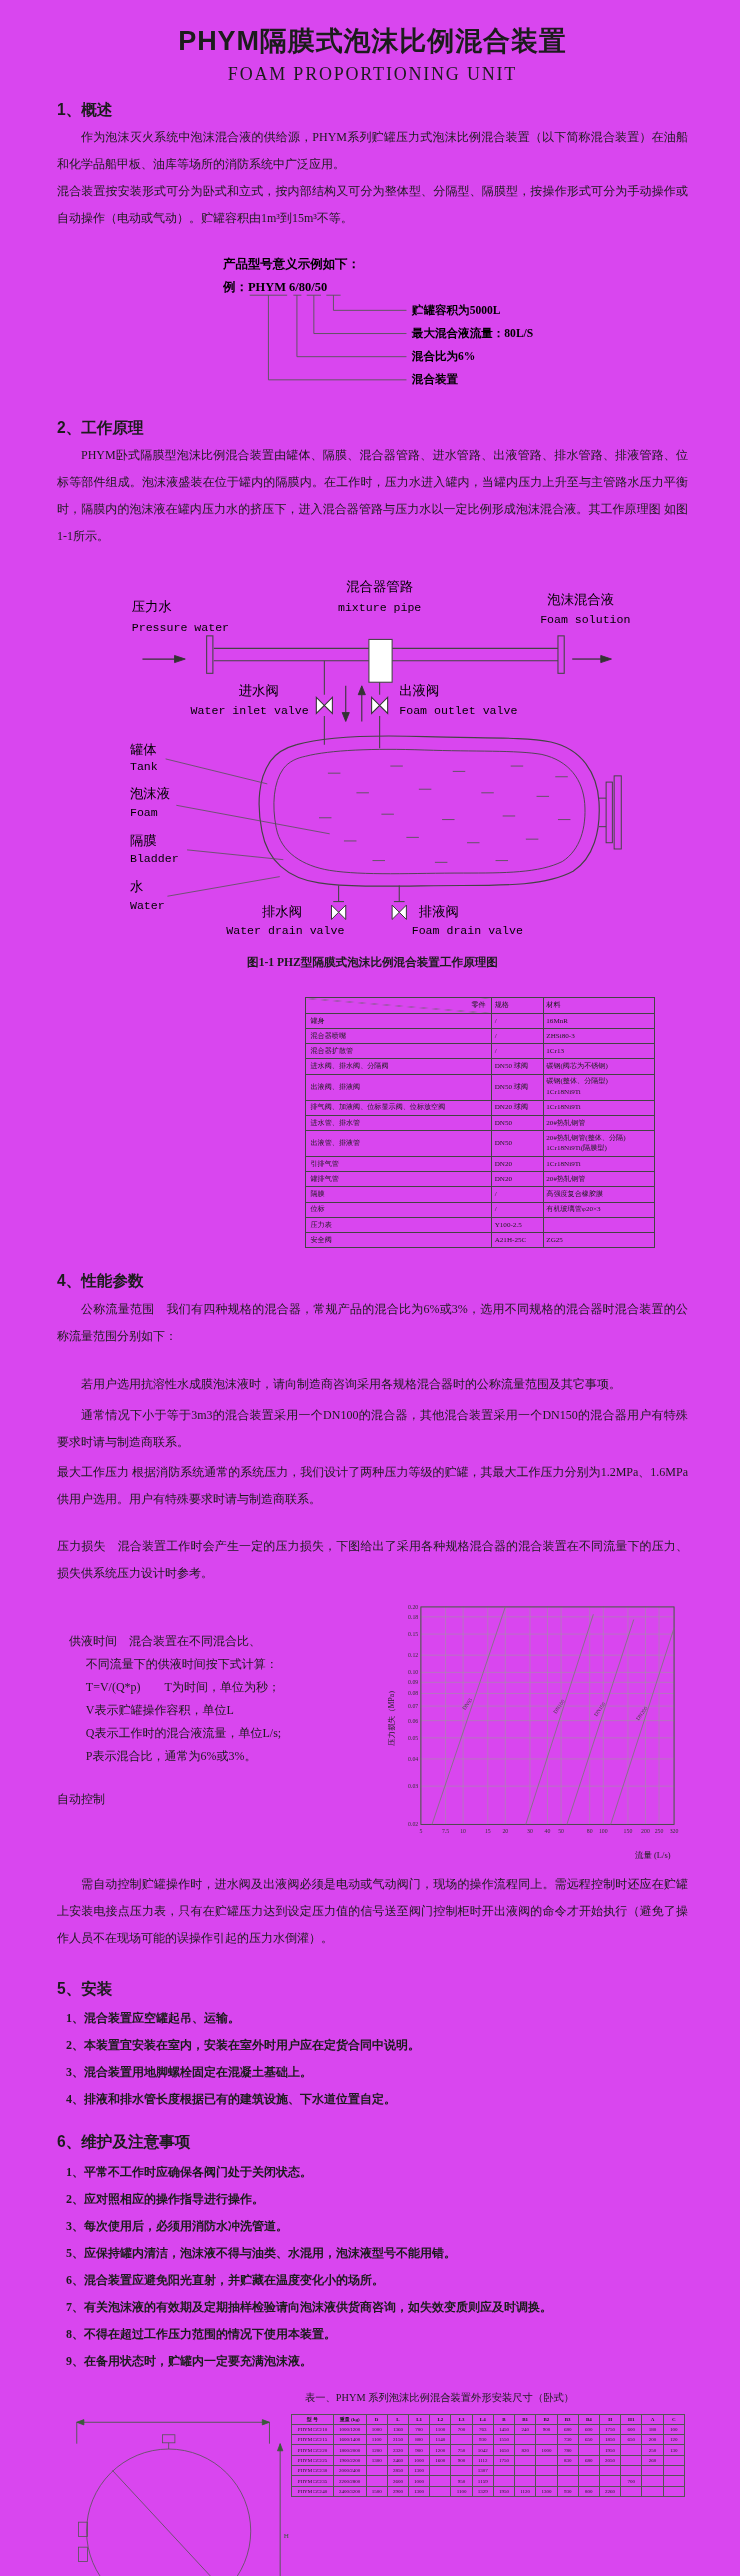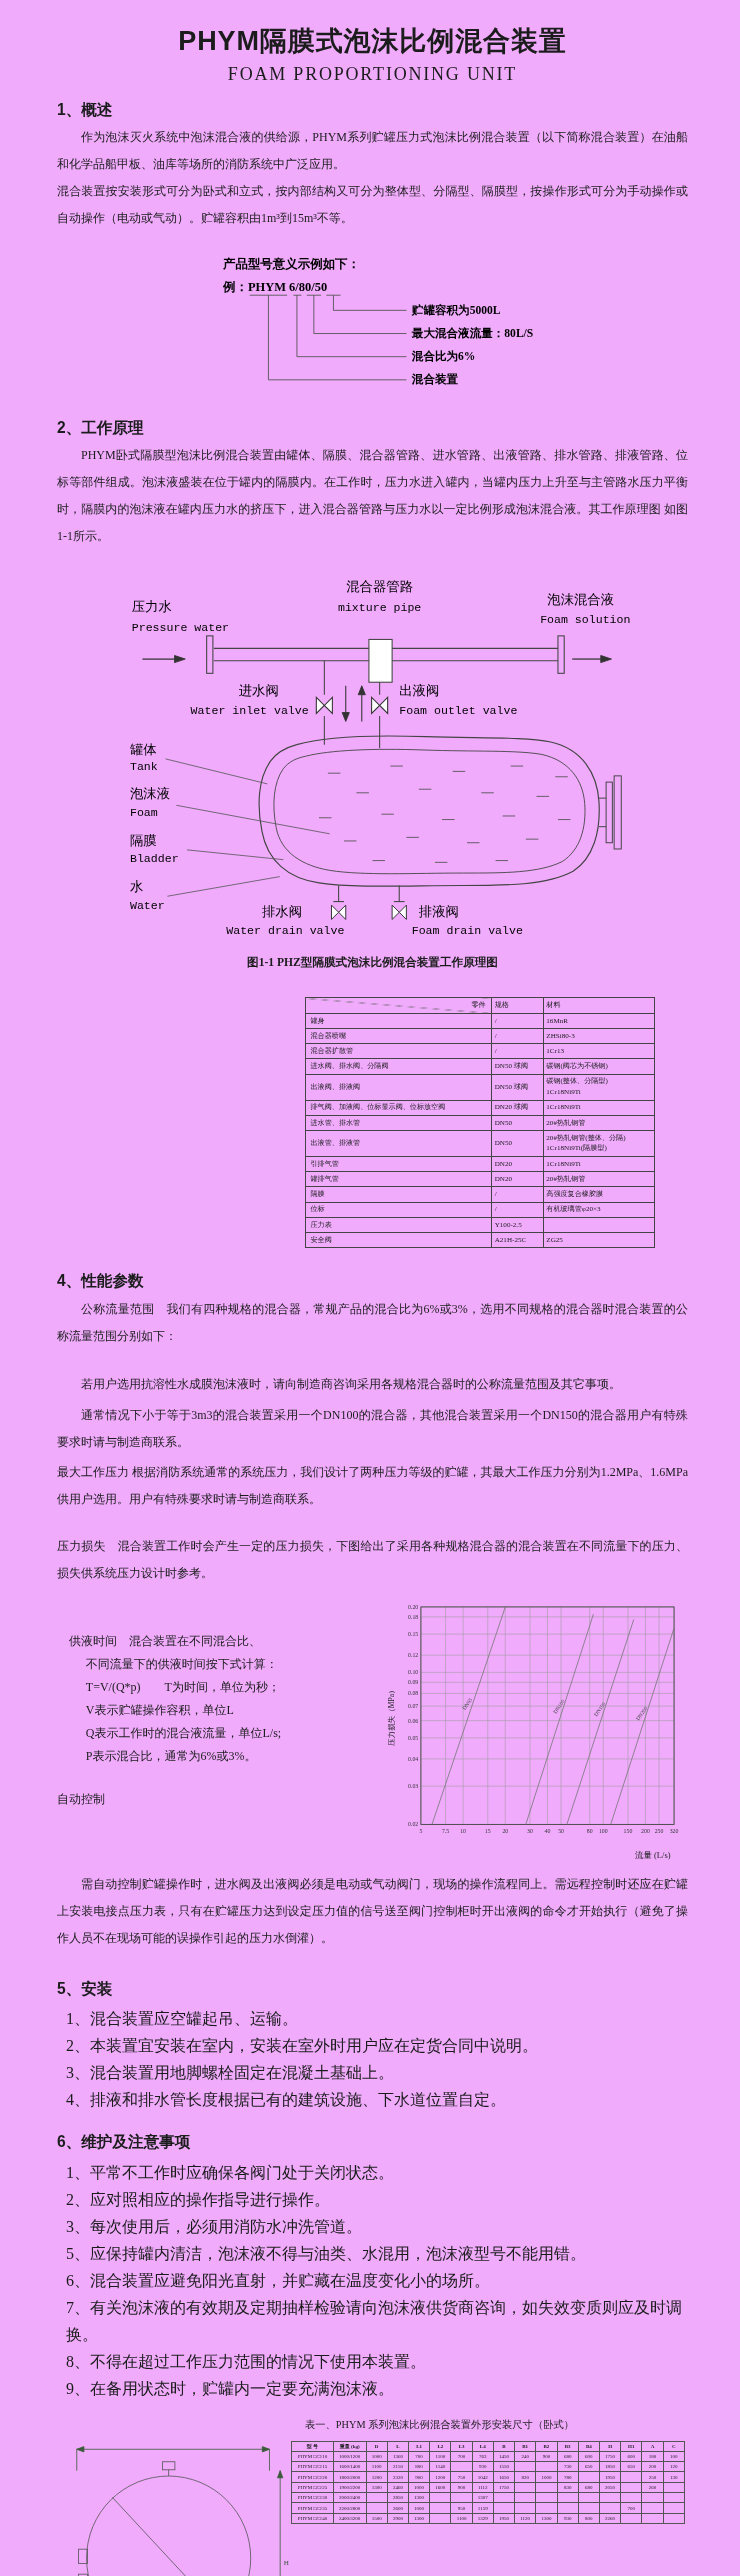--- a/index.html
+++ b/index.html
@@ -1,23 +1,23 @@
 <!DOCTYPE html>
 <html style="font-size:14.3px"><head>
 <meta charset="utf-8">
 <style>
   html,body{margin:0;padding:0;background:#f6f6f4;}
   body{width:740px;height:2576px;overflow:hidden;font-family:"Liberation Serif",serif;color:#1c1c1c;}
-  .page{width:740px;height:2576px;background:#f0abfc;box-sizing:border-box;padding:0 52px 0 57px;position:relative;}
+  .page{width:740px;height:2576px;background:#d946ef;box-sizing:border-box;padding:0 52px 0 57px;position:relative;}
   h1.doc-title{font-family:"Liberation Sans",sans-serif;font-size:27px;font-weight:bold;text-align:center;margin:0;padding-top:23px;letter-spacing:0.9px;}
   .doc-subtitle{font-size:18px;text-align:center;margin:5.3px 0 0 0;letter-spacing:1.8px;}
   h2.sec{font-family:"Liberation Sans",sans-serif;font-size:15.6px;font-weight:bold;margin:0;}
   p.body{font-size:12px;line-height:27px;margin:3.6px 0 0 0;text-align:justify;}
   .ind{text-indent:2em;}
-  .items div{font-size:16px;line-height:27px;padding-left:9px;}
+  .items div{font-size:12px;line-height:27px;padding-left:9px;font-weight:bold;}
   
   .model-svg{display:block;margin:23px 0 0 166px;}
   
   .diagram-svg{display:block;margin:9px auto 0 auto;}
   .fig-caption{text-align:center;font-size:11.6px;font-weight:bold;margin:14.3px 0 0 0;}
   
   table.mat{border-collapse:collapse;width:350px;margin:18px 0 0 248px;font-size:7.1px;}
   table.mat th,table.mat td{border:0.4px solid #444;padding:1.8px 2.7px;text-align:left;white-space:pre-line;line-height:1.5;}
   table.mat th{font-weight:normal;}
   table.mat td:first-child{text-align:left;padding-left:4.5px;}

